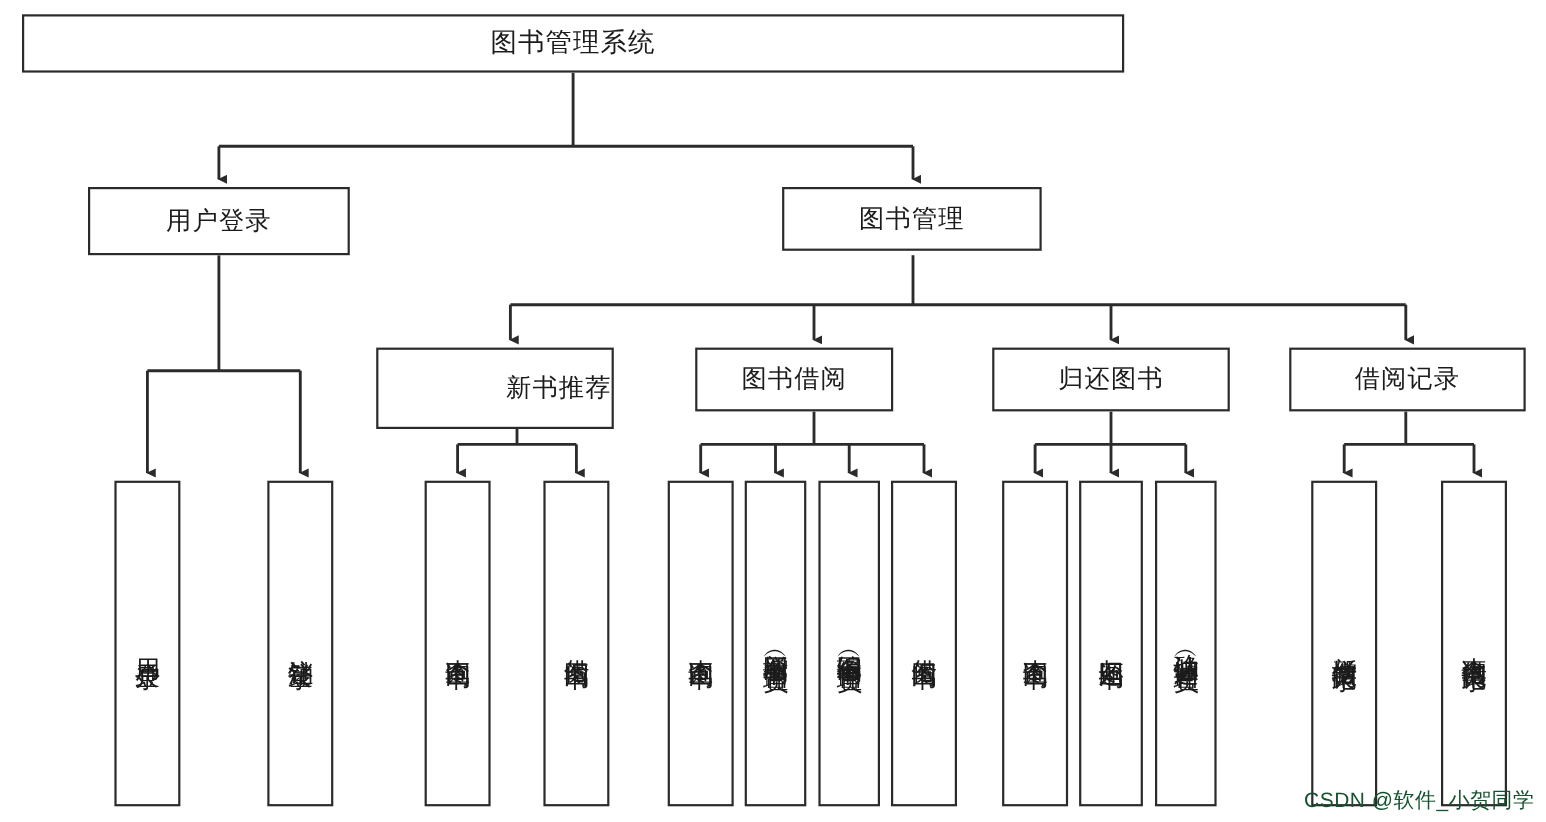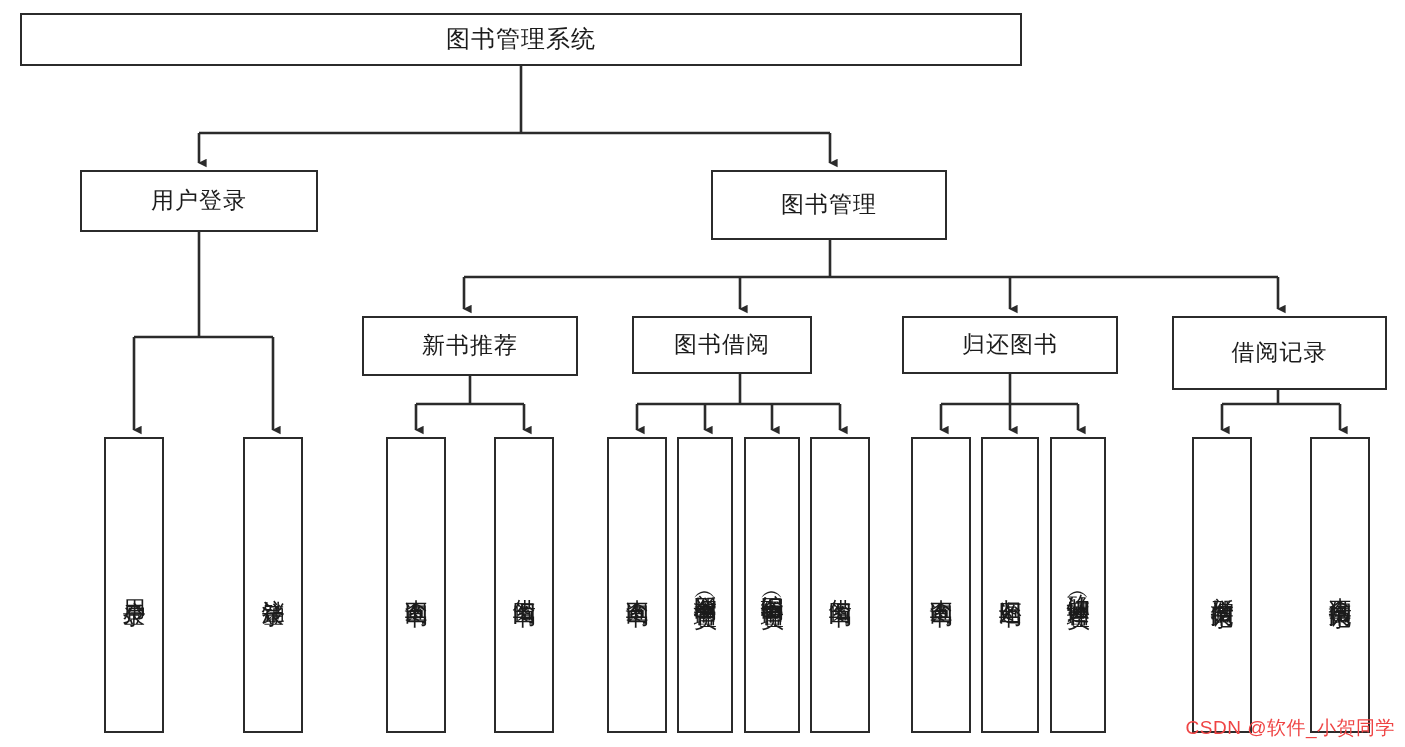--- a/index.html
+++ b/index.html
@@ -56,21 +56,21 @@
   .node.vert .vtext {
     writing-mode: vertical-rl;
     text-orientation: upright;
     display: block;
   }
   .watermark {
     position: absolute;
     right: 10px;
     bottom: 6px;
     font-size: 19px;
-    color: #ef4444;
+    color: #14532d;
     letter-spacing: 0.5px;
     white-space: nowrap;
   }
 </style>
 </head>
 <body>
 
 <div id="canvas">
 
   <svg id="wires" viewBox="0 0 1405 747" xmlns="http://www.w3.org/2000/svg">
@@ -124,34 +124,34 @@
     </g>
   </svg>
 
   <div class="node root horiz" style="left:20px; top:13px; width:1002px; height:53px;">
     <span>图书管理系统</span>
   </div>
 
   <div class="node horiz" style="left:80px; top:170px; width:238px; height:62px;">
     <span>用户登录</span>
   </div>
-  <div class="node horiz" style="left:711px; top:170px; width:236px; height:70px;">
+  <div class="node horiz" style="left:711px; top:170px; width:236px; height:58px;">
     <span>图书管理</span>
   </div>
 
-  <div class="node horiz" style="left:362px; top:316px; width:216px; height:60px;">
+  <div class="node horiz" style="left:342px; top:316px; width:216px; height:74px;justify-content:flex-end;">
     <span>新书推荐</span>
   </div>
   <div class="node horiz" style="left:632px; top:316px; width:180px; height:58px;">
     <span>图书借阅</span>
   </div>
   <div class="node horiz" style="left:902px; top:316px; width:216px; height:58px;">
     <span>归还图书</span>
   </div>
-  <div class="node horiz" style="left:1172px; top:316px; width:215px; height:74px;">
+  <div class="node horiz" style="left:1172px; top:316px; width:215px; height:58px;">
     <span>借阅记录</span>
   </div>
 
   <div class="node vert" style="left:104px; top:437px; width:60px; height:296px;">
     <span class="vtext">用户登录</span>
   </div>
   <div class="node vert" style="left:243px; top:437px; width:60px; height:296px;">
     <span class="vtext">注销登录</span>
   </div>
 

